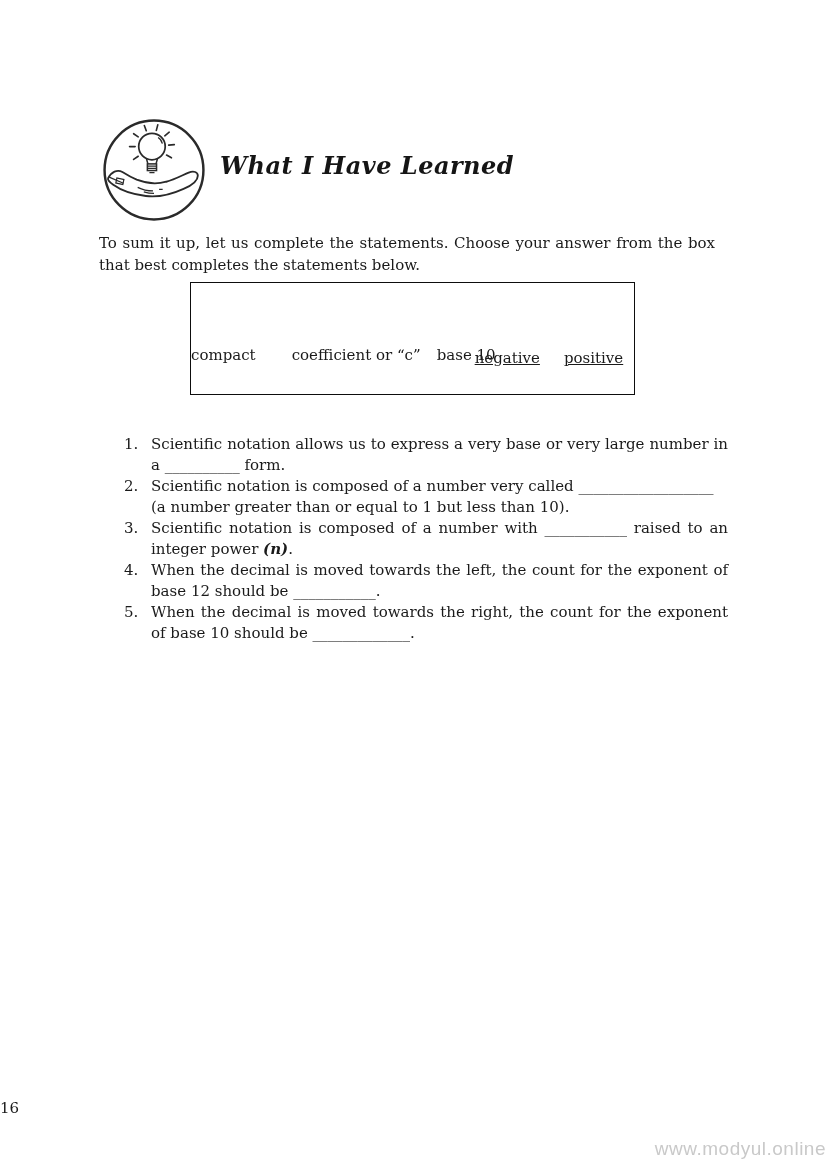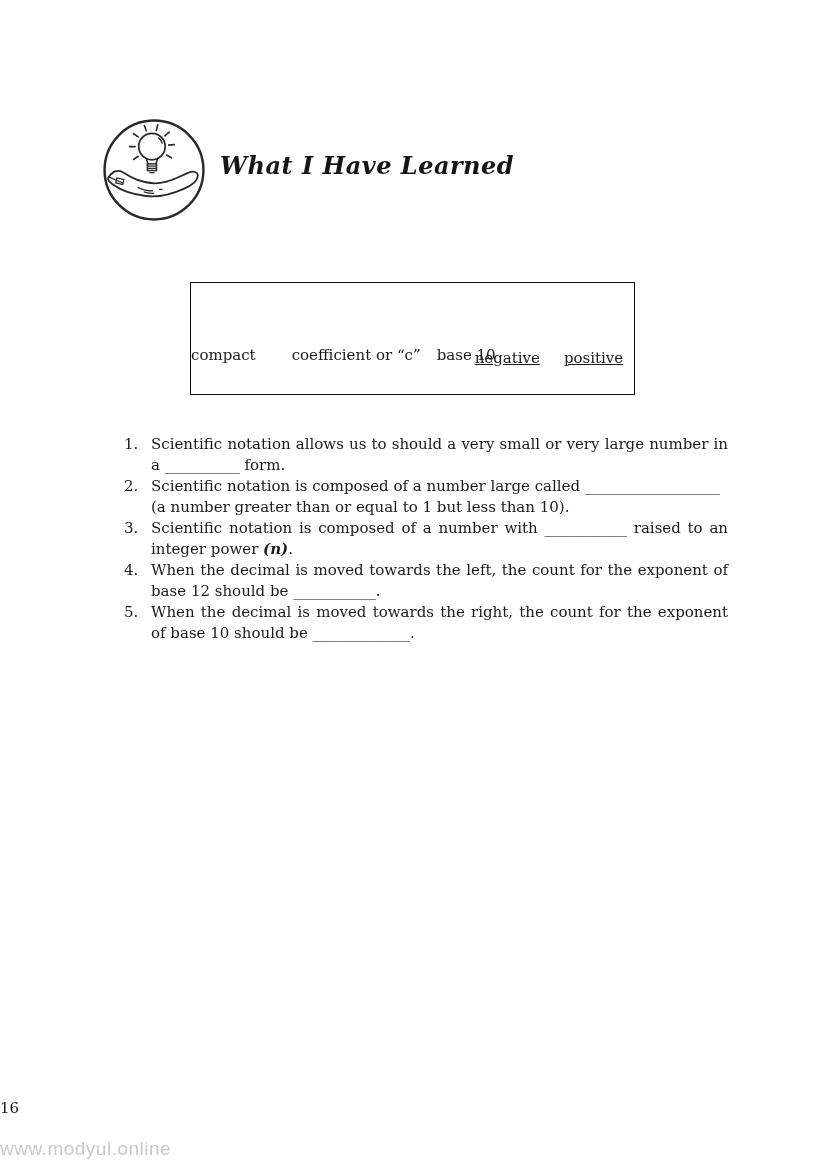--- a/index.html
+++ b/index.html
@@ -78,21 +78,21 @@
     top: 1083px;
     width: 100%;
     text-align: left;
     font-size: 15px;
   }
   .watermark {
     position: absolute;
     left: 0;
     top: 1122px;
     width: 100%;
-    text-align: left;
+    text-align: right;
     font-size: 19px;
     letter-spacing: 0.5px;
     color: #c9c9c9;
     font-family: "Liberation Sans", sans-serif;
   }
   .icon-svg { display: block; width: 100%; height: 100%; }
 </style>
 </head>
 <body>
 
@@ -121,40 +121,41 @@
       </g>
 
       <path stroke-width="1.8" d="M7,61 C10,55 16,52 21,55 C25,57.5 29,60 35,62.5 C44,66 55,67 64,64.5 C72,62.5 80,58 86,55.5 C91,53.5 95,55 95,58.5 C95,63 89,68 81,71.5 C70,76.5 56,80 44,78.5 C31,77 19,72.5 12,67.5 C8.5,65 6,63 7,61 Z"></path>
       <path stroke-width="1.2" d="M8,60 L22,66"></path>
       <rect x="15" y="61.5" width="7" height="5" stroke-width="1.2" transform="rotate(12 18.5 64)"></rect>
       <path stroke-width="1.2" d="M36,70 Q43,73.5 51,73.5 M42,74.5 Q47,76 52,76 M57,72 L60.5,72"></path>
     </svg>
   </div>
   <h1 class="page-title">What I Have Learned</h1>
 
+  <p class="intro">To sum it up, let us complete the statements. Choose your answer from the box that best completes the statements below.</p>
 
   <div class="word-box">
     <div class="word-row row1">
       <span>compact</span><span class="mid">coefficient or “c”</span><span>base 10</span>
     </div>
     <div class="word-row row2">
       <span>negative</span><span class="gap-left">positive</span>
     </div>
   </div>
 
   <div class="questions">
 
     <div class="q-item">
       <span class="q-num">1.</span>
-      <div class="q-text">Scientific notation allows us to should a very small or very large number in a __________ form.</div>
+      <div class="q-text">Scientific notation allows us to express a very base or very large number in a __________ form.</div>
     </div>
 
     <div class="q-item">
       <span class="q-num">2.</span>
-      <div class="q-text"><span>Scientific notation is composed of a number large called __________________</span><br><span>(a number greater than or equal to 1 but less than 10).</span></div>
+      <div class="q-text"><span>Scientific notation is composed of a number very called __________________</span><br><span>(a number greater than or equal to 1 but less than 10).</span></div>
     </div>
 
     <div class="q-item">
       <span class="q-num">3.</span>
       <div class="q-text"><span>Scientific notation is composed of a number with ___________ raised to an integer power </span><span class="bold-italic">(n)</span><span>.</span></div>
     </div>
 
     <div class="q-item">
       <span class="q-num">4.</span>
       <div class="q-text">When the decimal is moved towards the left, the count for the exponent of base 12 should be ___________.</div>

